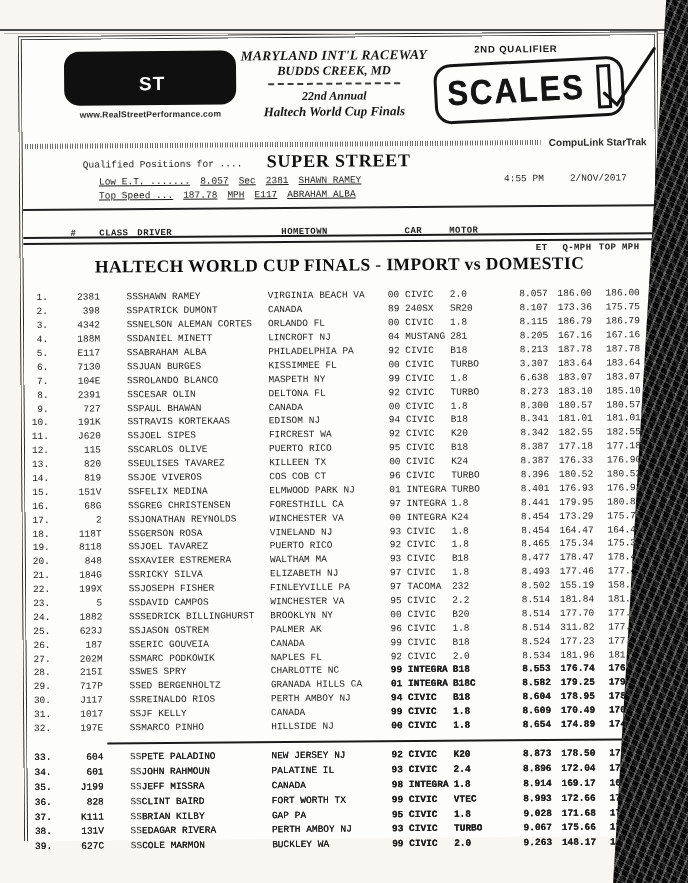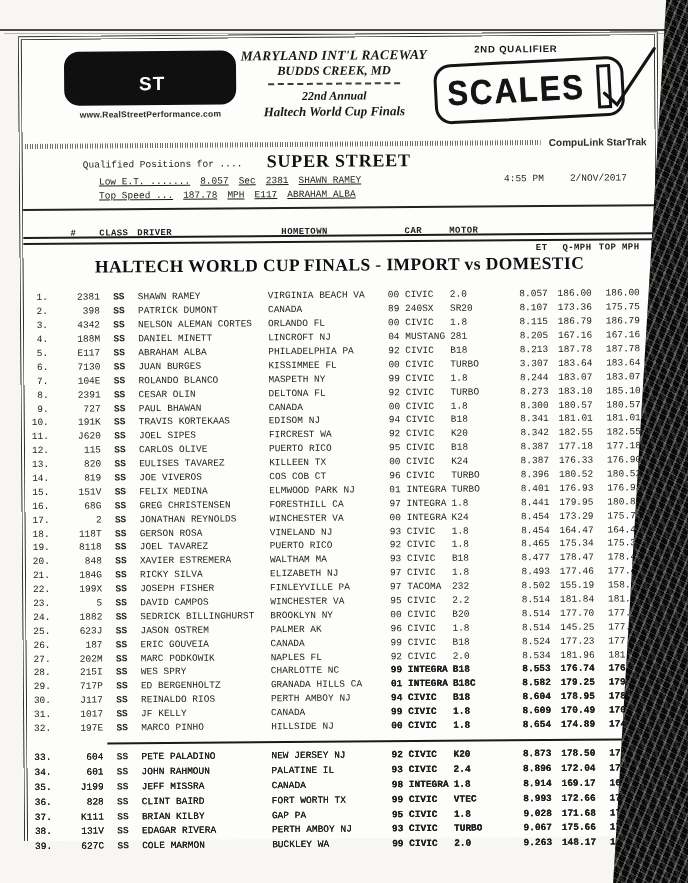--- a/index.html
+++ b/index.html
@@ -76,21 +76,21 @@
   .h-home{padding-left:14px;}
   .h-car{text-align:center;}
   .h-et,.h-q,.h-t{text-align:right;padding-right:4px;margin-top:36px;}
   .tbody{padding-top:8px;}
   .t-title{text-align:center;font-family:"Liberation Serif",serif;font-weight:bold;
     font-size:17.5px;letter-spacing:.4px;color:#0f0f0f;margin:4px 0 13px;}
   .t-row{height:13.9px;font-family:"Liberation Mono",monospace;font-size:9.5px;color:#222;
     white-space:nowrap;}
   .c-pos{text-align:right;}
   .c-num{text-align:right;}
-  .c-cls{text-align:center;font-weight:bold;}
+  .c-cls{text-align:right;}
   .c-driver,.c-home,.c-car,.c-motor{text-align:left;overflow:hidden;}
   .c-car{padding-left:10px;}
   .c-et,.c-q,.c-t{text-align:right;padding-right:4px;}
   .t-row.smudge .c-et,.t-row.smudge .c-q,.t-row.smudge .c-t,.t-row.smudge .c-motor,
   .t-row.smudge .c-car{font-weight:bold;text-shadow:0 0 .6px #000;}
   .t-row.heavy{height:14.8px;}
   .t-row.heavy .c-pos,.t-row.heavy .c-num,.t-row.heavy .c-driver,.t-row.heavy .c-home{
     text-shadow:0 0 .4px #000;}
   .cutline{height:2px;background:#1a1a1a;margin:7px 2px 6px 80px;}
 </style>
@@ -240,21 +240,21 @@
             <span class="cell c-t">183.64</span>
           </div>
           <div class="t-row">
             <span class="cell c-pos">7.</span>
             <span class="cell c-num">104E</span>
             <span class="cell c-cls">SS</span>
             <span class="cell c-driver">ROLANDO BLANCO</span>
             <span class="cell c-home">MASPETH NY</span>
             <span class="cell c-car">99 CIVIC</span>
             <span class="cell c-motor">1.8</span>
-            <span class="cell c-et">8.244</span>
+            <span class="cell c-et">6.638</span>
             <span class="cell c-q">183.07</span>
             <span class="cell c-t">183.07</span>
           </div>
           <div class="t-row">
             <span class="cell c-pos">8.</span>
             <span class="cell c-num">2391</span>
             <span class="cell c-cls">SS</span>
             <span class="cell c-driver">CESAR OLIN</span>
             <span class="cell c-home">DELTONA FL</span>
             <span class="cell c-car">92 CIVIC</span>
@@ -457,21 +457,21 @@
           </div>
           <div class="t-row">
             <span class="cell c-pos">25.</span>
             <span class="cell c-num">623J</span>
             <span class="cell c-cls">SS</span>
             <span class="cell c-driver">JASON OSTREM</span>
             <span class="cell c-home">PALMER AK</span>
             <span class="cell c-car">96 CIVIC</span>
             <span class="cell c-motor">1.8</span>
             <span class="cell c-et">8.514</span>
-            <span class="cell c-q">145.25</span>
+            <span class="cell c-q">311.82</span>
             <span class="cell c-t">177.16</span>
           </div>
           <div class="t-row">
             <span class="cell c-pos">26.</span>
             <span class="cell c-num">187</span>
             <span class="cell c-cls">SS</span>
             <span class="cell c-driver">ERIC GOUVEIA</span>
             <span class="cell c-home">CANADA</span>
             <span class="cell c-car">99 CIVIC</span>
             <span class="cell c-motor">B18</span>

